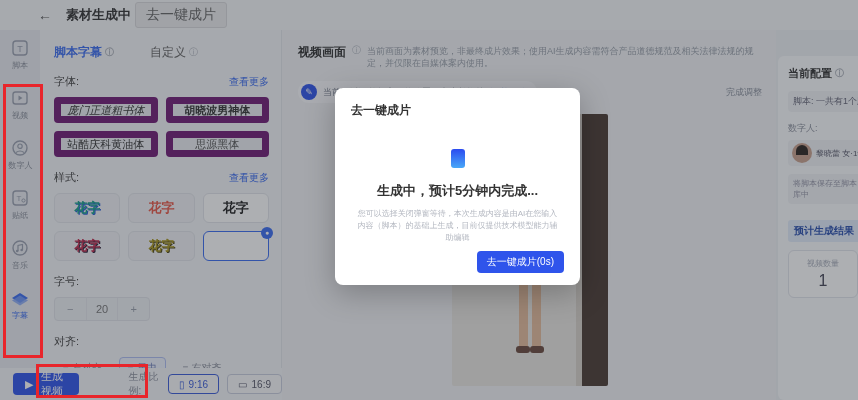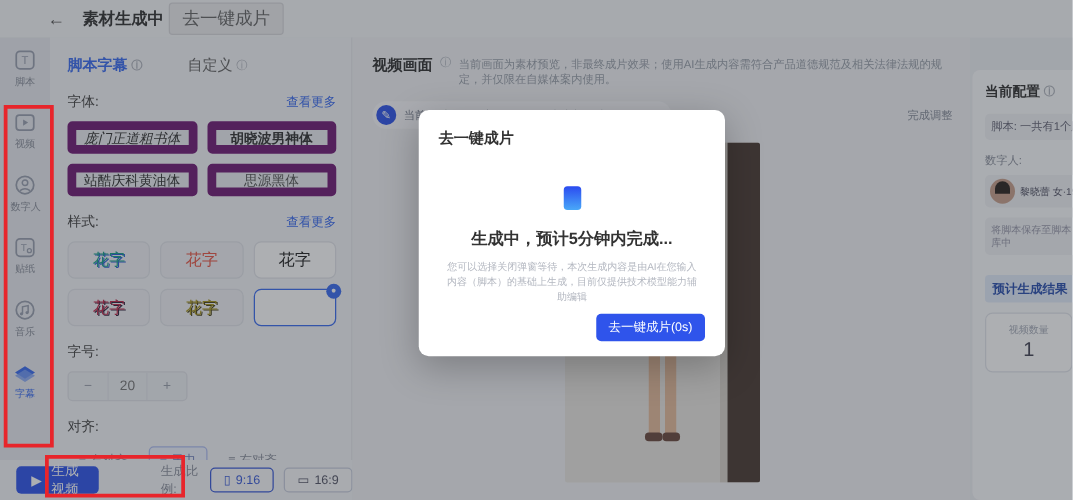--- a/index.html
+++ b/index.html
@@ -29,21 +29,21 @@
   .row-label { display:flex; justify-content:space-between; align-items:center; margin-top:13px; }
   .lab { font-size:11px; color:#444; }
   .more { font-size:10px; color:#3b6cf0; cursor:pointer; }
   .font-grid { display:grid; grid-template-columns:1fr 1fr; gap:8px; margin-top:8px; }
   .font-tile { height:26px; background:#eceef2; border:7px solid #701a75; border-radius:4px; display:flex; align-items:center; justify-content:center; font-size:11px; color:#333; cursor:pointer; white-space:nowrap; overflow:hidden; }
   .f1 { font-family:"Liberation Serif", serif; font-style:italic; }
   .f2 { font-weight:bold; }
   .f3 { font-family:Liberation Mono, monospace; }
   .f4 { color:#555; }
   .style-grid { display:grid; grid-template-columns:1fr 1fr 1fr; gap:8px; margin-top:8px; }
-  .style-tile { position:relative; height:30px; background:#f0f1f5; border:1px solid #e2e4ea; border-radius:6px; display:flex; align-items:center; justify-content:center; font-size:13px; font-weight:normal; cursor:pointer; }
+  .style-tile { position:relative; height:30px; background:#f0f1f5; border:1px solid #e2e4ea; border-radius:6px; display:flex; align-items:center; justify-content:center; font-size:13px; font-weight:bold; cursor:pointer; }
   .s1 { color:#17a08a; text-shadow:1px 1px 0 #2b5cd8; }
   .s2 { color:#e85747; }
   .s3 { color:#222; background:#fff; }
   .s4 { color:#c0274b; text-shadow:1px 1px 0 #30203a; }
   .s5 { color:#a8951c; text-shadow:1px 1px 0 #4a431a; }
   .s6 { background-image:linear-gradient(90deg,#e0512f,#caa52a,#3f8fd6); background-clip:text; -webkit-background-clip:text; color:transparent; }
   .style-tile.selected { border:1px solid #3b6cf0; background:#fff; }
   .sel-badge { position:absolute; top:-5px; right:-5px; width:12px; height:12px; border-radius:50%; background:#3b6cf0; color:#fff; font-size:7px; line-height:12px; text-align:center; }
   .stepper { margin-top:8px; display:flex; width:96px; height:24px; border:1px solid #e0e2e8; border-radius:4px; background:#eef0f4; overflow:hidden; }
   .stepper span { flex:1; display:flex; align-items:center; justify-content:center; font-size:11px; color:#9aa0ac; cursor:pointer; }

